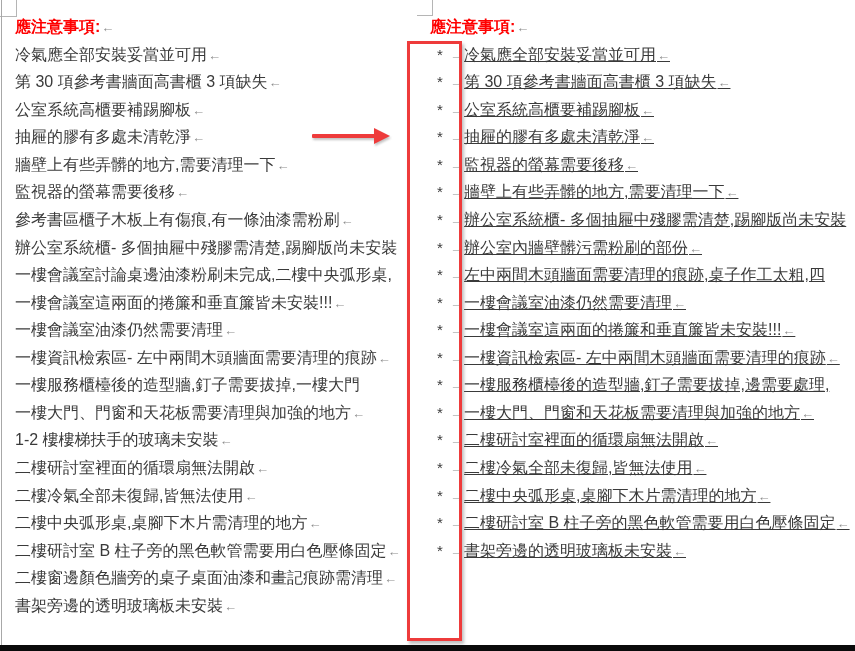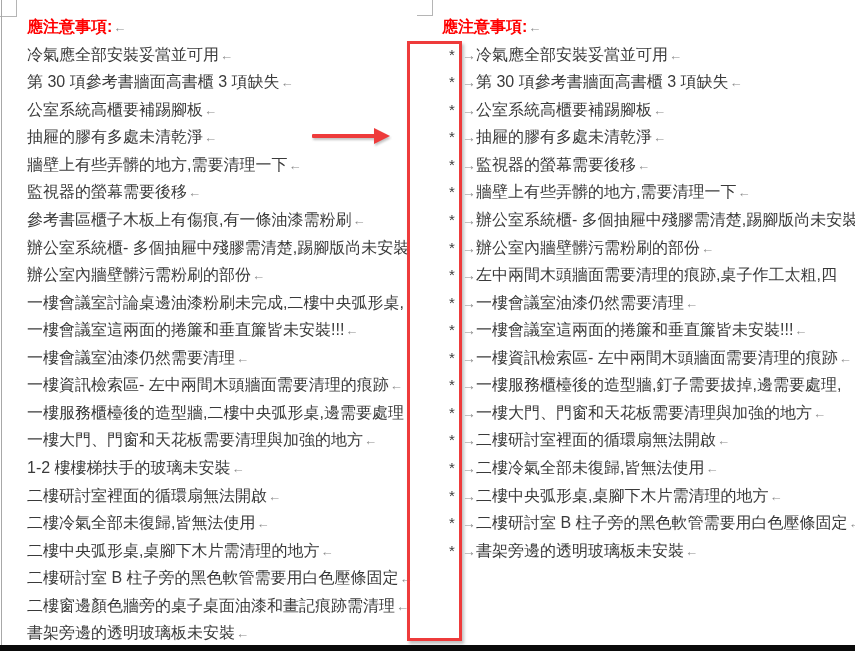--- a/index.html
+++ b/index.html
@@ -13,25 +13,25 @@
   html,body{margin:0;padding:0;}
   body{
     width:855px;height:651px;position:relative;overflow:hidden;
     background:#ffffff;
     font-family:"Liberation Sans","DejaVu Sans",sans-serif;
     font-size:16px;color:var(--text);
   }
   .panel{position:absolute;top:0;height:645px;overflow:hidden;background:#ffffff;}
   .panel-left{left:0;width:430px;}
   .panel-right{left:417px;width:438px;}
-  .lines{position:absolute;top:13px;left:0;right:12px;padding-left:12px;}
+  .lines{position:absolute;top:13px;left:0;right:12px;}
   .line{height:27.57px;line-height:27.57px;white-space:nowrap;color:var(--text);}
   .panel-left .line{padding-left:15px;}
   .panel-right .line.header{padding-left:13px;}
-  .panel-right .line.item{padding-left:20px;}
+  .panel-right .line.item{padding-left:20px;text-decoration:underline;}
   .line.header{color:var(--hred);font-weight:bold;}
   .bullet{display:inline-block;width:13px;color:var(--text);font-size:15px;}
   .tabmark{display:inline-block;width:14px;color:var(--marks);font-size:14px;}
   .pilcrow{color:var(--marks);font-size:13px;margin-left:1px;}
   
   .corner{position:absolute;top:0;background:transparent;
     border-right:1px solid #b5b5b5;border-bottom:1px solid #b5b5b5;}
   .corner-left{left:0;width:17px;height:17px;}
   .corner-right{left:417px;width:16px;height:16px;}
   
@@ -60,26 +60,25 @@
     <div class="line header"><span>應注意事項:</span><span class="pilcrow">←</span></div>
     <div id="left-list-body">
         <div class="line item"><span class="txt">冷氣應全部安裝妥當並可用</span><span class="pilcrow">←</span></div>
         <div class="line item"><span class="txt">第 30 項參考書牆面高書櫃 3 項缺失</span><span class="pilcrow">←</span></div>
         <div class="line item"><span class="txt">公室系統高櫃要補踢腳板</span><span class="pilcrow">←</span></div>
         <div class="line item"><span class="txt">抽屜的膠有多處未清乾淨</span><span class="pilcrow">←</span></div>
         <div class="line item"><span class="txt">牆壁上有些弄髒的地方,需要清理一下</span><span class="pilcrow">←</span></div>
         <div class="line item"><span class="txt">監視器的螢幕需要後移</span><span class="pilcrow">←</span></div>
         <div class="line item"><span class="txt">參考書區櫃子木板上有傷痕,有一條油漆需粉刷</span><span class="pilcrow">←</span></div>
         <div class="line item"><span class="txt">辦公室系統櫃- 多個抽屜中殘膠需清楚,踢腳版尚未安裝</span></div>
-        <div class="line item"><span class="txt">辦公室內牆壁髒污需粉刷的部份</span><span class="pilcrow">←</span></div>
         <div class="line item"><span class="txt">一樓會議室討論桌邊油漆粉刷未完成,二樓中央弧形桌,</span></div>
         <div class="line item"><span class="txt">一樓會議室這兩面的捲簾和垂直簾皆未安裝!!!</span><span class="pilcrow">←</span></div>
         <div class="line item"><span class="txt">一樓會議室油漆仍然需要清理</span><span class="pilcrow">←</span></div>
         <div class="line item"><span class="txt">一樓資訊檢索區- 左中兩間木頭牆面需要清理的痕跡</span><span class="pilcrow">←</span></div>
-        <div class="line item"><span class="txt">一樓服務櫃檯後的造型牆,二樓中央弧形桌,邊需要處理</span></div>
+        <div class="line item"><span class="txt">一樓服務櫃檯後的造型牆,釘子需要拔掉,一樓大門</span></div>
         <div class="line item"><span class="txt">一樓大門、門窗和天花板需要清理與加強的地方</span><span class="pilcrow">←</span></div>
         <div class="line item"><span class="txt">1-2 樓樓梯扶手的玻璃未安裝</span><span class="pilcrow">←</span></div>
         <div class="line item"><span class="txt">二樓研討室裡面的循環扇無法開啟</span><span class="pilcrow">←</span></div>
         <div class="line item"><span class="txt">二樓冷氣全部未復歸,皆無法使用</span><span class="pilcrow">←</span></div>
         <div class="line item"><span class="txt">二樓中央弧形桌,桌腳下木片需清理的地方</span><span class="pilcrow">←</span></div>
         <div class="line item"><span class="txt">二樓研討室 B 柱子旁的黑色軟管需要用白色壓條固定</span><span class="pilcrow">←</span></div>
         <div class="line item"><span class="txt">二樓窗邊顏色牆旁的桌子桌面油漆和畫記痕跡需清理</span><span class="pilcrow">←</span></div>
         <div class="line item"><span class="txt">書架旁邊的透明玻璃板未安裝</span><span class="pilcrow">←</span></div>
       </div>
   </div>

